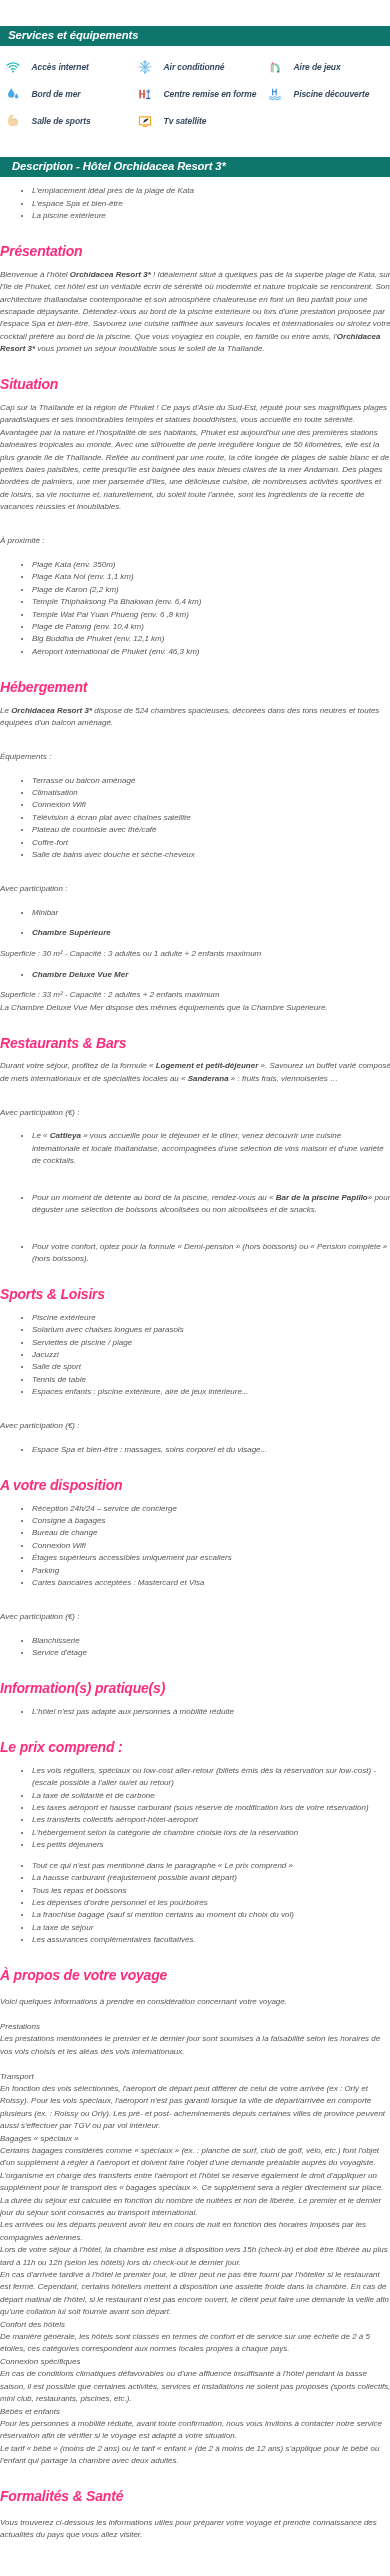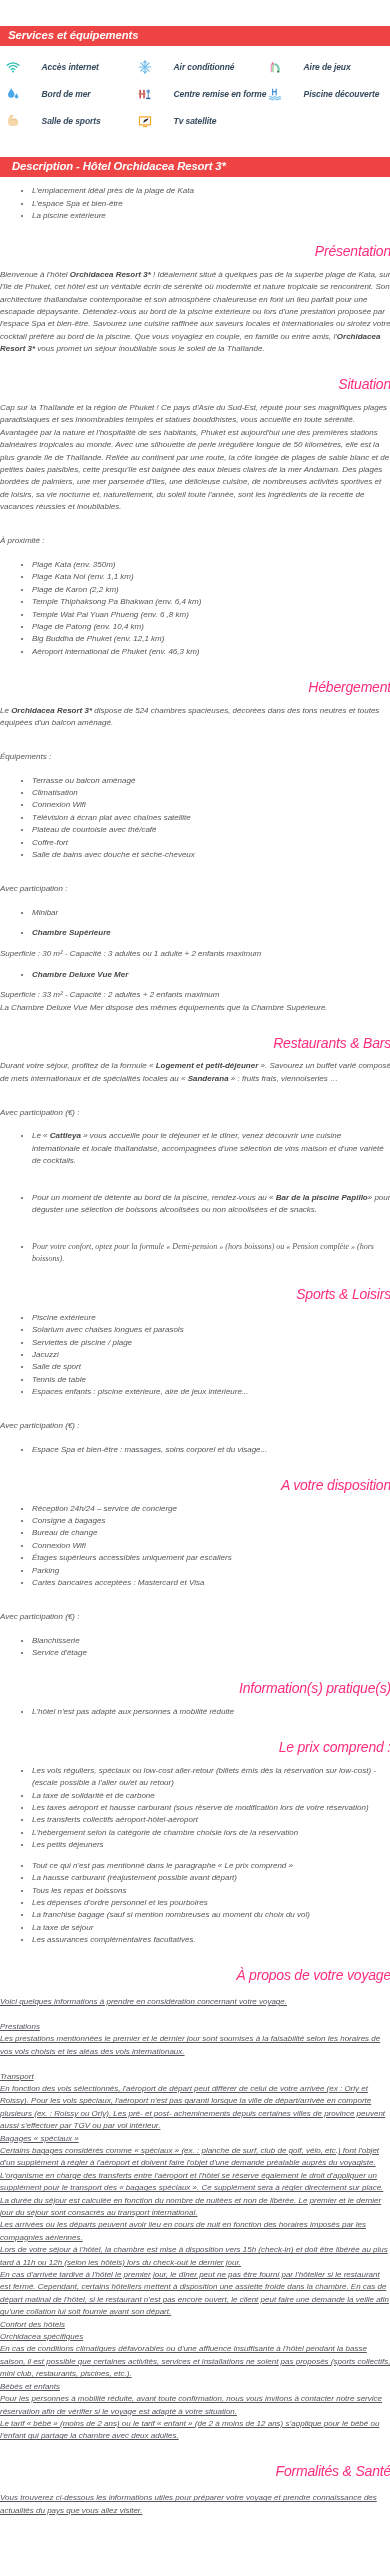--- a/index.html
+++ b/index.html
@@ -1,54 +1,54 @@
 <!DOCTYPE html>
 <html lang="fr" style="font-size:8.2px"><head>
 <meta charset="utf-8">
 <style>
   html,body { margin:0; padding:0; background:#ffffff; }
   body { width:391px; font-family:"Liberation Sans", sans-serif; }
 
   .top-gap { height:26px; }
 
   .banner {
-    background:#ef4444; color:#ffffff;
+    background:#0f766e; color:#ffffff;
     font-style:italic; font-weight:700; font-size:11.3px;
     padding:3.1px 8.2px 4.6px 8.2px; letter-spacing:-0.1px;
   }
   .banner-2 { margin-top:24px;padding-left:12px; }
 
   .amenities {
     display:grid; grid-template-columns:132px 130px auto;
     padding:14.4px 0 5.2px 6.2px; row-gap:12.4px; align-items:center;
   }
-  .amenity { display:flex; align-items:center; gap:21px; }
+  .amenity { display:flex; align-items:center; gap:11px; }
   .amenity-label { color:#35495E; font-weight:700; font-style:italic; font-size:8.5px; letter-spacing:-0.1px; }
   .icon { width:14.4px; height:14.4px; display:inline-flex; align-items:center; justify-content:center; flex:0 0 14.4px; }
   .icon svg { display:block; }
 
   .content { color:#55575C; font-style:italic; padding-bottom:17.5px; }
   .content p, .content li { font-size:8px; line-height:12.4px; }
   .content b { font-weight:700; color:#46474B; }
 
   h2.section-title {
-    color:#FB2D7D; font-style:italic; font-weight:400;
-    font-size:14px; line-height:15.5px; margin:21.6px 0 9.3px 0; letter-spacing:-0.2px;text-align:right;
+    color:#FB2D7D; font-style:italic; font-weight:700;
+    font-size:14px; line-height:15.5px; margin:21.6px 0 9.3px 0; letter-spacing:-0.2px;
   }
 
   ul.bullets { margin:8.2px 0 8.2px 0; padding-left:32px; }
   ul.bullets li { margin:0; }
   ul.spaced li { margin-bottom:24px; }
-  ul.spaced li:last-child { margin-bottom:15px;font-family:Liberation Serif, serif; }
+  ul.spaced li:last-child { margin-bottom:15px; }
 
   .para { margin:0 0 5.2px 0; }
   .gap-label { margin:21.6px 0 11.3px 0; }
   .room-name { margin-top:28px; margin-bottom:9.3px; }
   .room-details p { margin:0; }
-  .group { margin:12.4px 0;text-decoration:underline; }
+  .group { margin:12.4px 0; }
   .group p { margin:0; }
 </style>
 </head>
 <body>
 
 <div class="page">
   <div class="top-gap"></div>
 
   <header class="banner">
     <span>Services et équipements</span>
@@ -293,21 +293,21 @@
           <li>Les petits déjeuners</li>
         </ul>
     </section>
 
     <section>
       <ul class="bullets">
           <li>Tout ce qui n'est pas mentionné dans le paragraphe « Le prix comprend »</li>
           <li>La hausse carburant (réajustement possible avant départ)</li>
           <li>Tous les repas et boissons</li>
           <li>Les dépenses d’ordre personnel et les pourboires</li>
-          <li>La franchise bagage (sauf si mention nombreuses au moment du choix du vol)</li>
+          <li>La franchise bagage (sauf si mention certains au moment du choix du vol)</li>
           <li>La taxe de séjour</li>
           <li>Les assurances complémentaires facultatives.</li>
         </ul>
     </section>
 
     <section>
       <h2 class="section-title">À propos de votre voyage</h2>
       <div class="group">
           <p>Voici quelques informations à prendre en considération concernant votre voyage.</p>
         </div>
@@ -318,21 +318,22 @@
       <div class="group">
           <p>Transport</p>
           <p>En fonction des vols sélectionnés, l'aéroport de départ peut différer de celui de votre arrivée (ex : Orly et Roissy). Pour les vols spéciaux, l'aéroport n'est pas garanti lorsque la ville de départ/arrivée en comporte plusieurs (ex. : Roissy ou Orly). Les pré- et post- acheminements depuis certaines villes de province peuvent aussi s'effectuer par TGV ou par vol intérieur.</p>
           <p>Bagages « spéciaux »</p>
           <p>Certains bagages considérés comme « spéciaux » (ex. : planche de surf, club de golf, vélo, etc.) font l'objet d'un supplément à régler à l'aéroport et doivent faire l'objet d'une demande préalable auprès du voyagiste. L'organisme en charge des transferts entre l'aéroport et l'hôtel se réserve également le droit d'appliquer un supplément pour le transport des « bagages spéciaux ». Ce supplément sera à régler directement sur place.</p>
           <p>La durée du séjour est calculée en fonction du nombre de nuitées et non de libérée. Le premier et le dernier jour du séjour sont consacrés au transport international.</p>
           <p>Les arrivées ou les départs peuvent avoir lieu en cours de nuit en fonction des horaires imposés par les compagnies aériennes.</p>
           <p>Lors de votre séjour à l’hôtel, la chambre est mise à disposition vers 15h (check-in) et doit être libérée au plus tard à 11h ou 12h (selon les hôtels) lors du check-out le dernier jour.</p>
           <p>En cas d'arrivée tardive à l'hôtel le premier jour, le dîner peut ne pas être fourni par l’hôtelier si le restaurant est fermé. Cependant, certains hôteliers mettent à disposition une assiette froide dans la chambre. En cas de départ matinal de l'hôtel, si le restaurant n'est pas encore ouvert, le client peut faire une demande la veille afin qu’une collation lui soit fournie avant son départ.</p>
           <p>Confort des hôtels</p>
-          <p>Orchidacea spécifiques</p>
+          <p>De manière générale, les hôtels sont classés en termes de confort et de service sur une échelle de 2 à 5 étoiles, ces catégories correspondent aux normes locales propres à chaque pays.</p>
+          <p>Connexion spécifiques</p>
           <p>En cas de conditions climatiques défavorables ou d'une affluence insuffisante à l'hôtel pendant la basse saison, il est possible que certaines activités, services et installations ne soient pas proposés (sports collectifs, mini club, restaurants, piscines, etc.).</p>
           <p>Bébés et enfants</p>
           <p>Pour les personnes à mobilité réduite, avant toute confirmation, nous vous invitons à contacter notre service réservation afin de vérifier si le voyage est adapté à votre situation.</p>
           <p>Le tarif « bébé »  (moins de 2 ans) ou le tarif  « enfant » (de 2 à moins de 12 ans) s’applique pour le bébé ou l’enfant qui partage la chambre avec deux adultes.</p>
         </div>
     </section>
 
     <section>
       <h2 class="section-title">Formalités &amp; Santé</h2>
       <div class="group">

